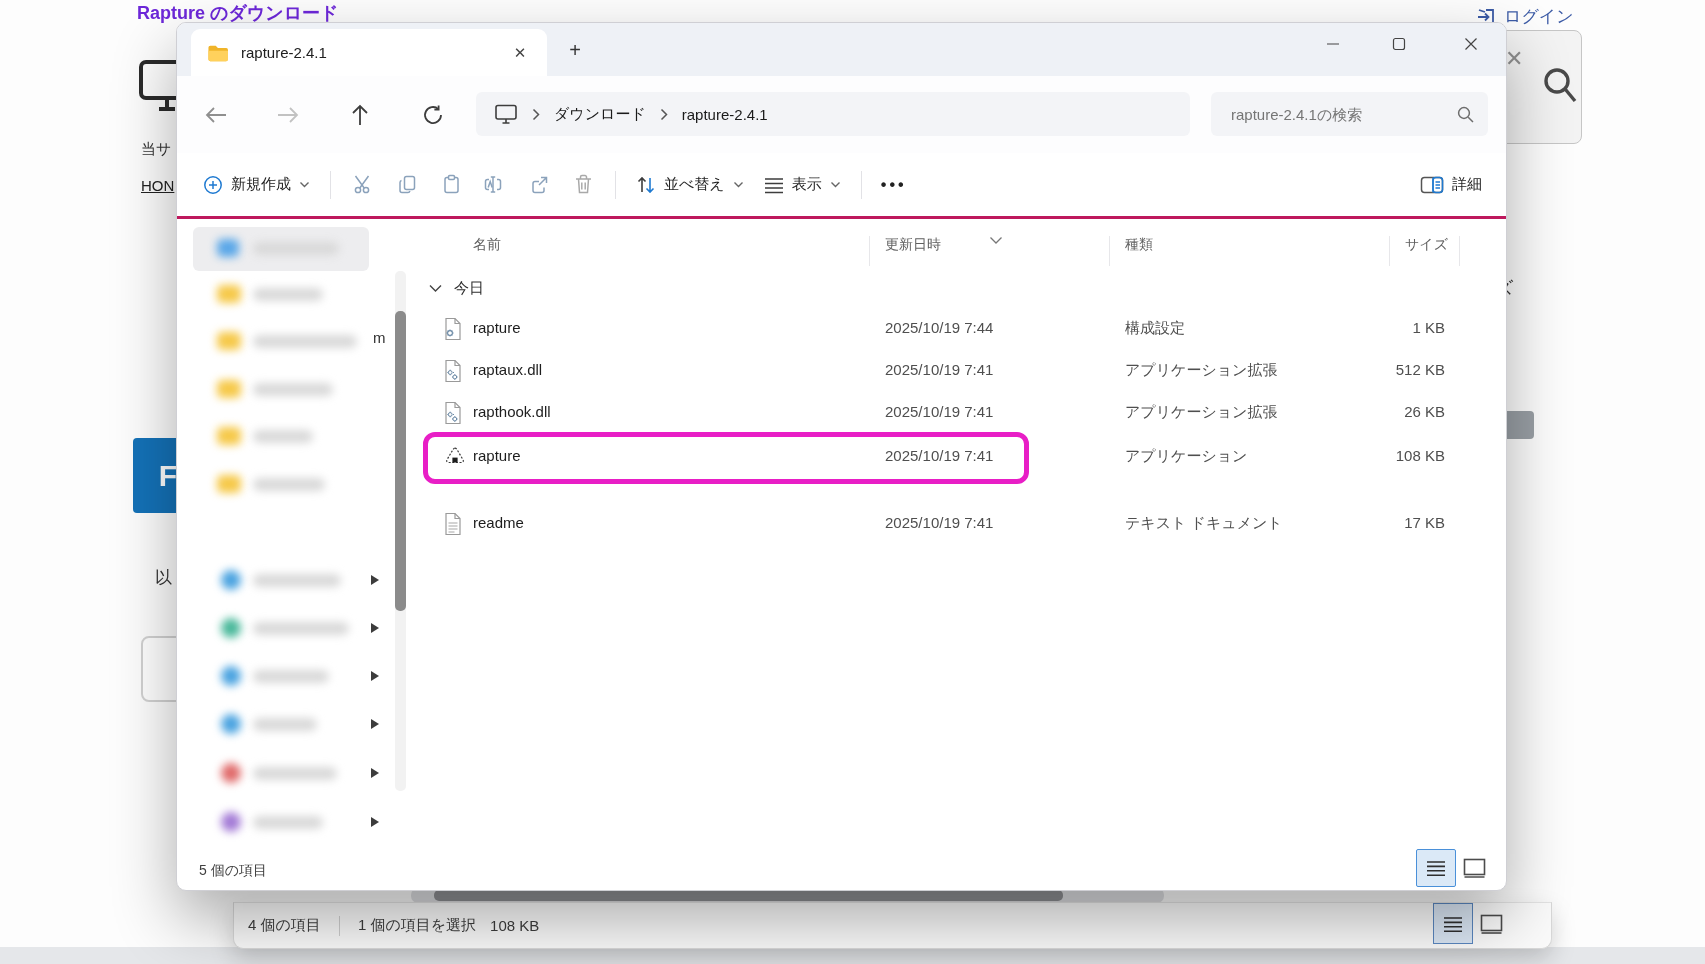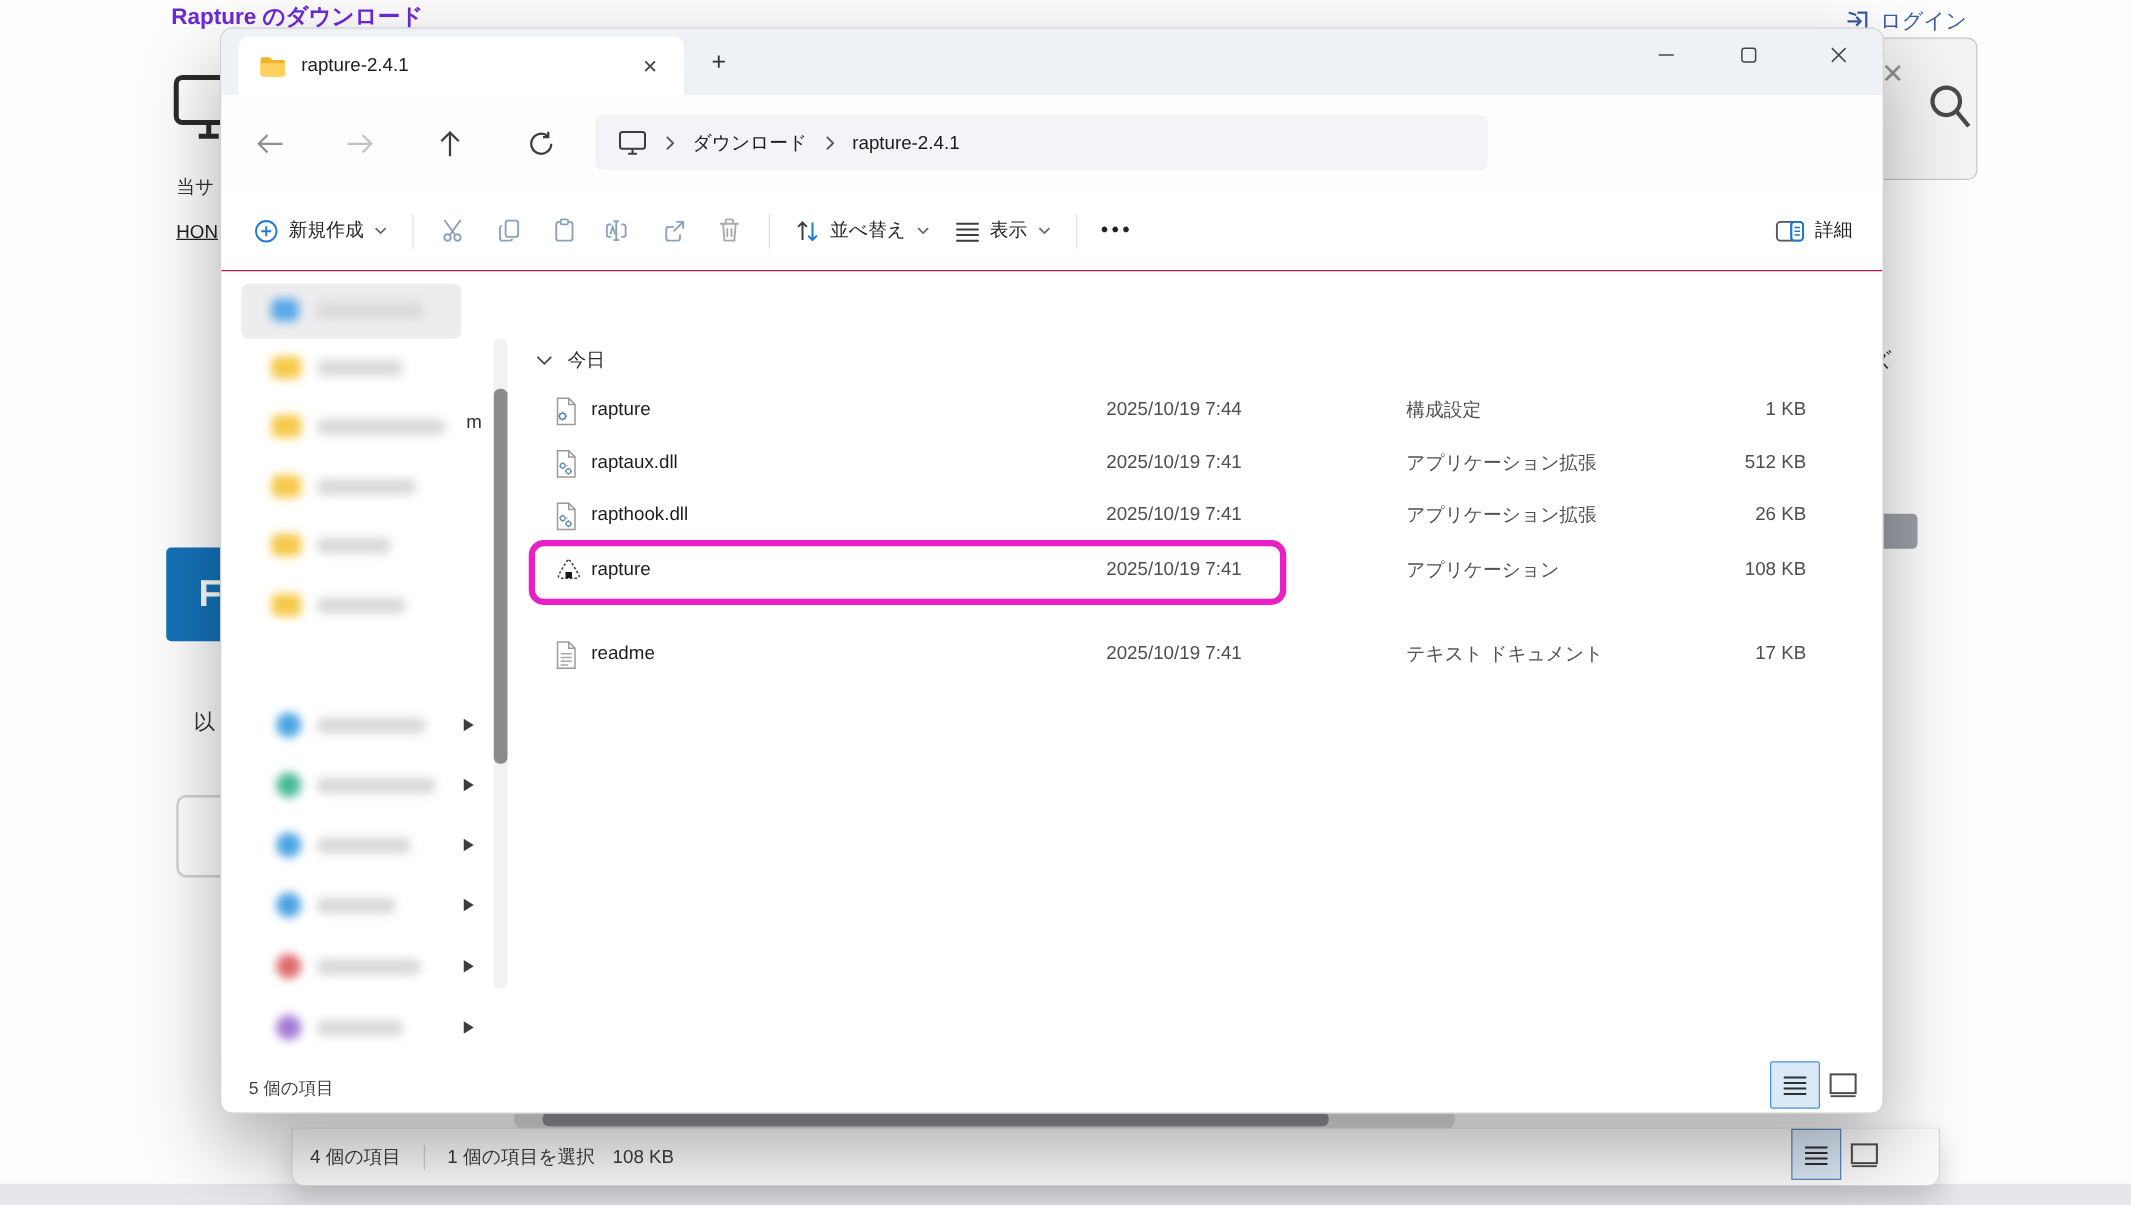--- a/index.html
+++ b/index.html
@@ -56,21 +56,21 @@
   .navbtn{position:absolute;top:17px;width:44px;height:44px;display:flex;align-items:center;justify-content:center;border-radius:6px;}
   .crumbfield{position:absolute;left:299px;top:16px;width:714px;height:44px;background:#f3f4f7;border-radius:6px;
        display:flex;align-items:center;font-size:15px;color:#1b1b1b;}
   .crumbfield .sep{color:#555;margin:0 14px;font-size:13px;display:flex;}
   .searchfield{position:absolute;left:1034px;top:16px;width:277px;height:44px;background:#f3f4f7;border-radius:6px;
        display:flex;align-items:center;}
   .searchfield input{border:none;background:transparent;outline:none;flex:1;margin-left:18px;
        font-size:15px;color:#5c5c5c;font-family:inherit;}
   .searchfield .mag{margin-right:14px;display:flex;}
 
-  .toolbar{position:absolute;left:0;top:130px;right:0;height:63px;background:#fff;border-bottom:1px solid #be185d;
+  .toolbar{position:absolute;left:0;top:130px;right:0;height:63px;background:#fff;border-bottom:3px solid #be185d;
        display:flex;align-items:center;font-size:15px;color:#1f1f1f;}
   .tbtn{display:flex;align-items:center;gap:8px;padding:8px 10px;border-radius:6px;}
   .tdiv{width:1px;height:28px;background:#e2e2e6;margin:0 10px;}
   .iconbtn{width:44px;height:40px;display:flex;align-items:center;justify-content:center;border-radius:6px;}
   .tb-right{position:absolute;right:24px;display:flex;align-items:center;gap:8px;font-size:15px;}
   .dots{letter-spacing:3px;font-weight:bold;color:#222;font-size:16px;}
 
   
   .side-sel{position:absolute;left:16px;top:204px;width:176px;height:44px;background:#ededef;border-radius:6px;}
   .blob{position:absolute;border-radius:5px;filter:blur(4px);}
@@ -259,20 +259,31 @@
         </span>
         <span>ダウンロード</span>
         <span class="sep">
           <svg width="8" height="13" viewBox="0 0 8 13">
               <path d="M1.5 1.5l5 5-5 5" fill="none" stroke="#555" stroke-width="1.5"></path>
             </svg>
         </span>
         <span>rapture-2.4.1</span>
       </div>
 
+      <div class="searchfield">
+        <input placeholder="rapture-2.4.1の検索" style="">
+        <span class="mag">
+          <svg width="17" height="17" viewBox="0 0 17 17">
+              <g fill="none" stroke="#6d6d6d" stroke-width="1.5">
+            <circle cx="7" cy="7" r="5.4"></circle>
+                <path d="M11.2 11.2L16 16"></path>
+              </g>
+            </svg>
+        </span>
+      </div>
     </div>
 
     <div class="toolbar">
       <div class="tbtn" style="margin-left:16px">
         <svg width="20" height="20" viewBox="0 0 20 20">
             <g fill="none" stroke="#1f7ad1" stroke-width="1.5">
           <circle cx="10" cy="10" r="8.2"></circle>
               <path d="M10 6v8M6 10h8"></path>
             </g>
           </svg>
@@ -413,20 +424,35 @@
     <div class="blob txt" style="left:76px;top:744px;width:84px"></div>
     <div class="side-chev" style="top:745px"></div>
 
     <div class="blob" style="left:44px;top:789px;width:20px;height:20px;border-radius:50%;background:#a37ad6"></div>
     <div class="blob txt" style="left:76px;top:793px;width:70px"></div>
     <div class="side-chev" style="top:794px"></div>
 
     <div class="sbar-track"></div>
     <div class="sbar-thumb"></div>
 
+    <div class="hdr">
+      <span class="h-name">名前</span>
+      <span class="h-date">更新日時</span>
+      <span class="h-type">種類</span>
+      <span class="h-size">サイズ</span>
+      <span class="sortchev">
+        <svg width="14" height="9" viewBox="0 0 14 9">
+            <path d="M1.5 1.5l5.5 5.5L12.5 1.5" fill="none" stroke="#777" stroke-width="1.3"></path>
+          </svg>
+      </span>
+      <span class="hsep" style="left:440px"></span>
+      <span class="hsep" style="left:680px"></span>
+      <span class="hsep" style="left:960px"></span>
+      <span class="hsep" style="left:1030px"></span>
+    </div>
 
     <div class="grow">
       <svg width="13" height="9" viewBox="0 0 13 9">
           <path d="M1 1.5l5.5 5.5L12 1.5" fill="none" stroke="#444" stroke-width="1.4"></path>
         </svg>
       <span>今日</span>
     </div>
 
     <div class="frow" style="top:285px">
       <span class="icn">

